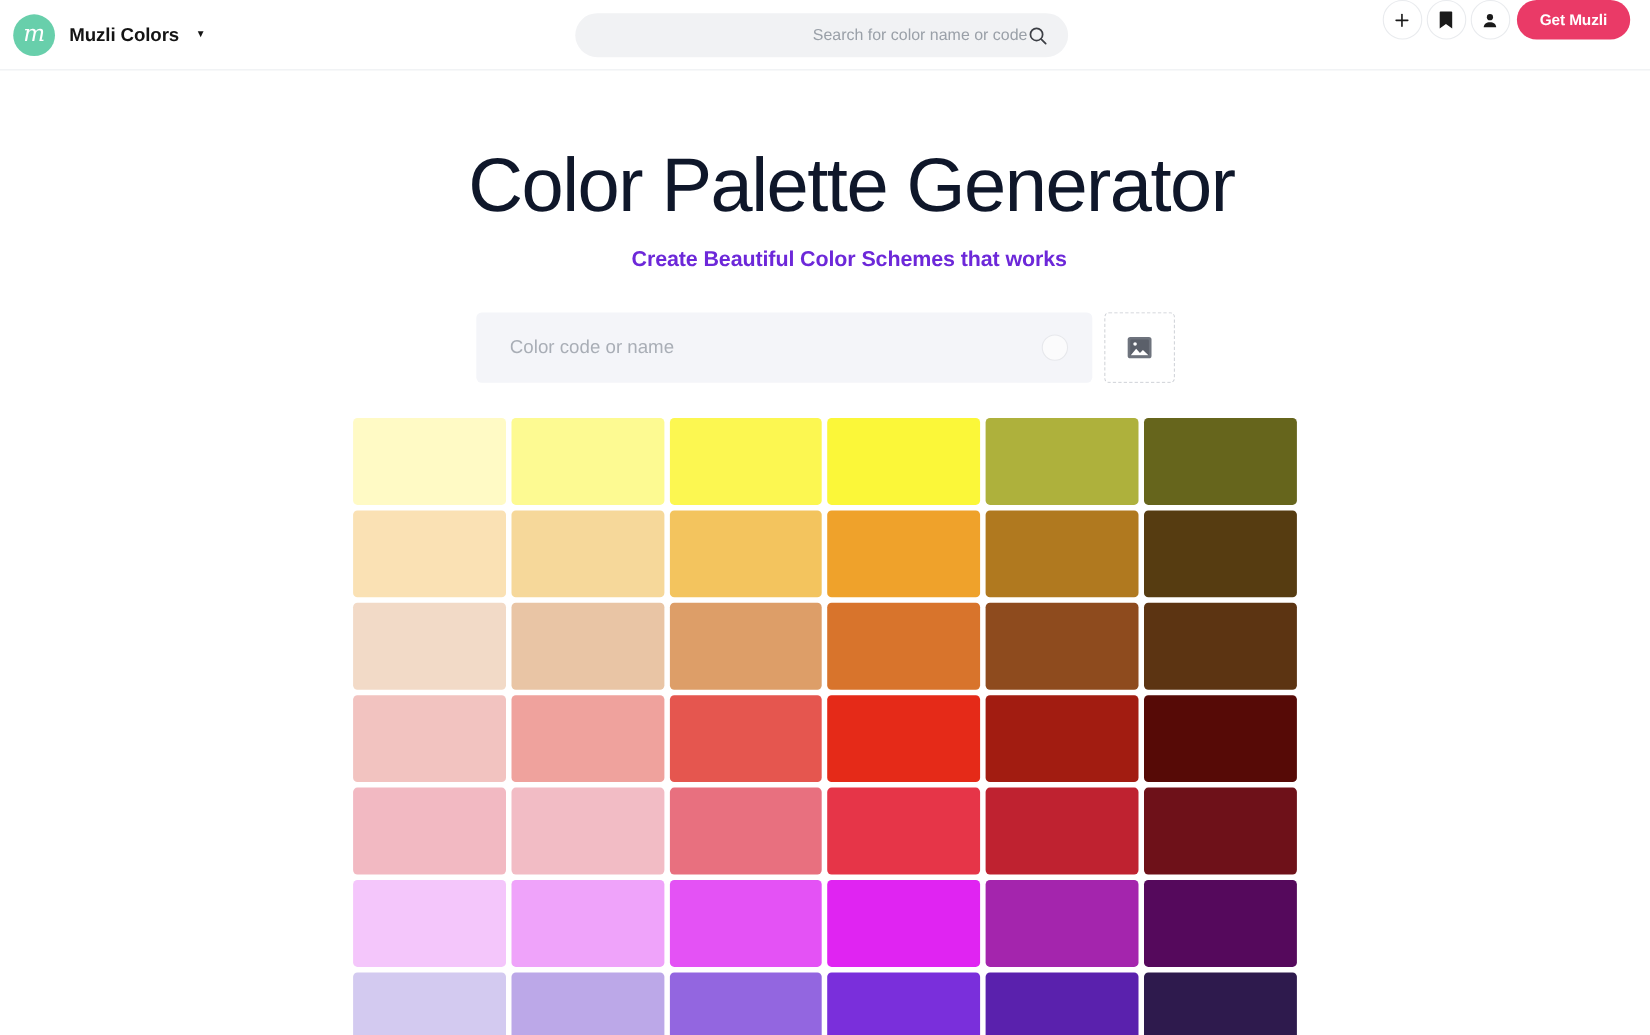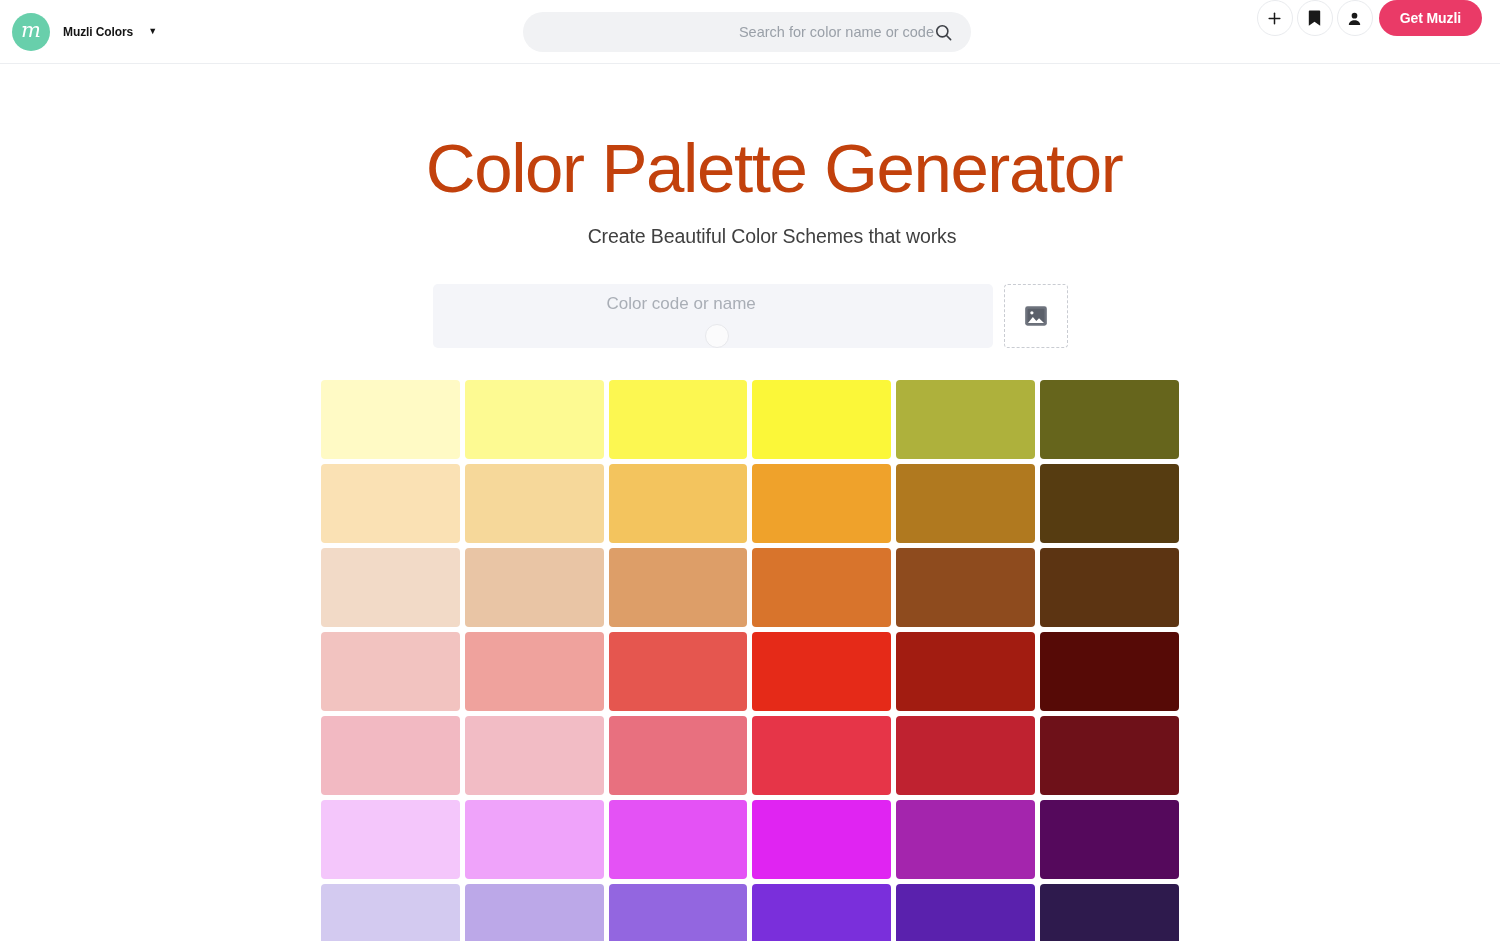--- a/index.html
+++ b/index.html
@@ -42,21 +42,21 @@
     justify-content: center;
     color: #ffffff;
     font-family: "DejaVu Serif", serif;
     font-style: italic;
     font-size: 21px;
     line-height: 1;
     padding-bottom: 2px;
   }
 
   .brand-name {
-    font-size: 12px;
+    font-size: 17px;
     font-weight: bold;
     color: #141414;
     letter-spacing: -0.1px;
   }
 
   .brand-caret {
     font-size: 9px;
     color: #141414;
     margin-left: 2px;
     line-height: 1;
@@ -134,31 +134,31 @@
     margin-left: 2px;
   }
 
   
   .hero { text-align: center; }
 
   .page-title {
     margin-top: 69px;
     font-size: 69px;
     font-weight: normal;
-    color: #c2410c;
+    color: #0f172a;
     letter-spacing: -1.4px;
     line-height: 1.05;
     padding-left: 48px;
   }
 
   .page-subtitle {
     margin-top: 20px;
     font-size: 19.5px;
-    color: #404040;
-    font-weight: normal;
+    color: #6d28d9;
+    font-weight: bold;
     letter-spacing: -0.1px;
     margin-left: 44px;
   }
 
   
   .input-row {
     margin-top: 36px;
     display: flex;
     justify-content: center;
     align-items: flex-start;
@@ -166,21 +166,20 @@
   }
 
   .color-field {
     width: 560px;
     height: 64px;
     background: #f4f5f9;
     border-radius: 5px;
     display: flex;
     align-items: center;
     padding: 0 22px 0 31px;
-    flex-direction: column;
   }
 
   .color-input {
     flex: 1;
     border: 0;
     outline: 0;
     background: transparent;
     font-family: "Liberation Sans", sans-serif;
     font-size: 17px;
     color: #45484e;

